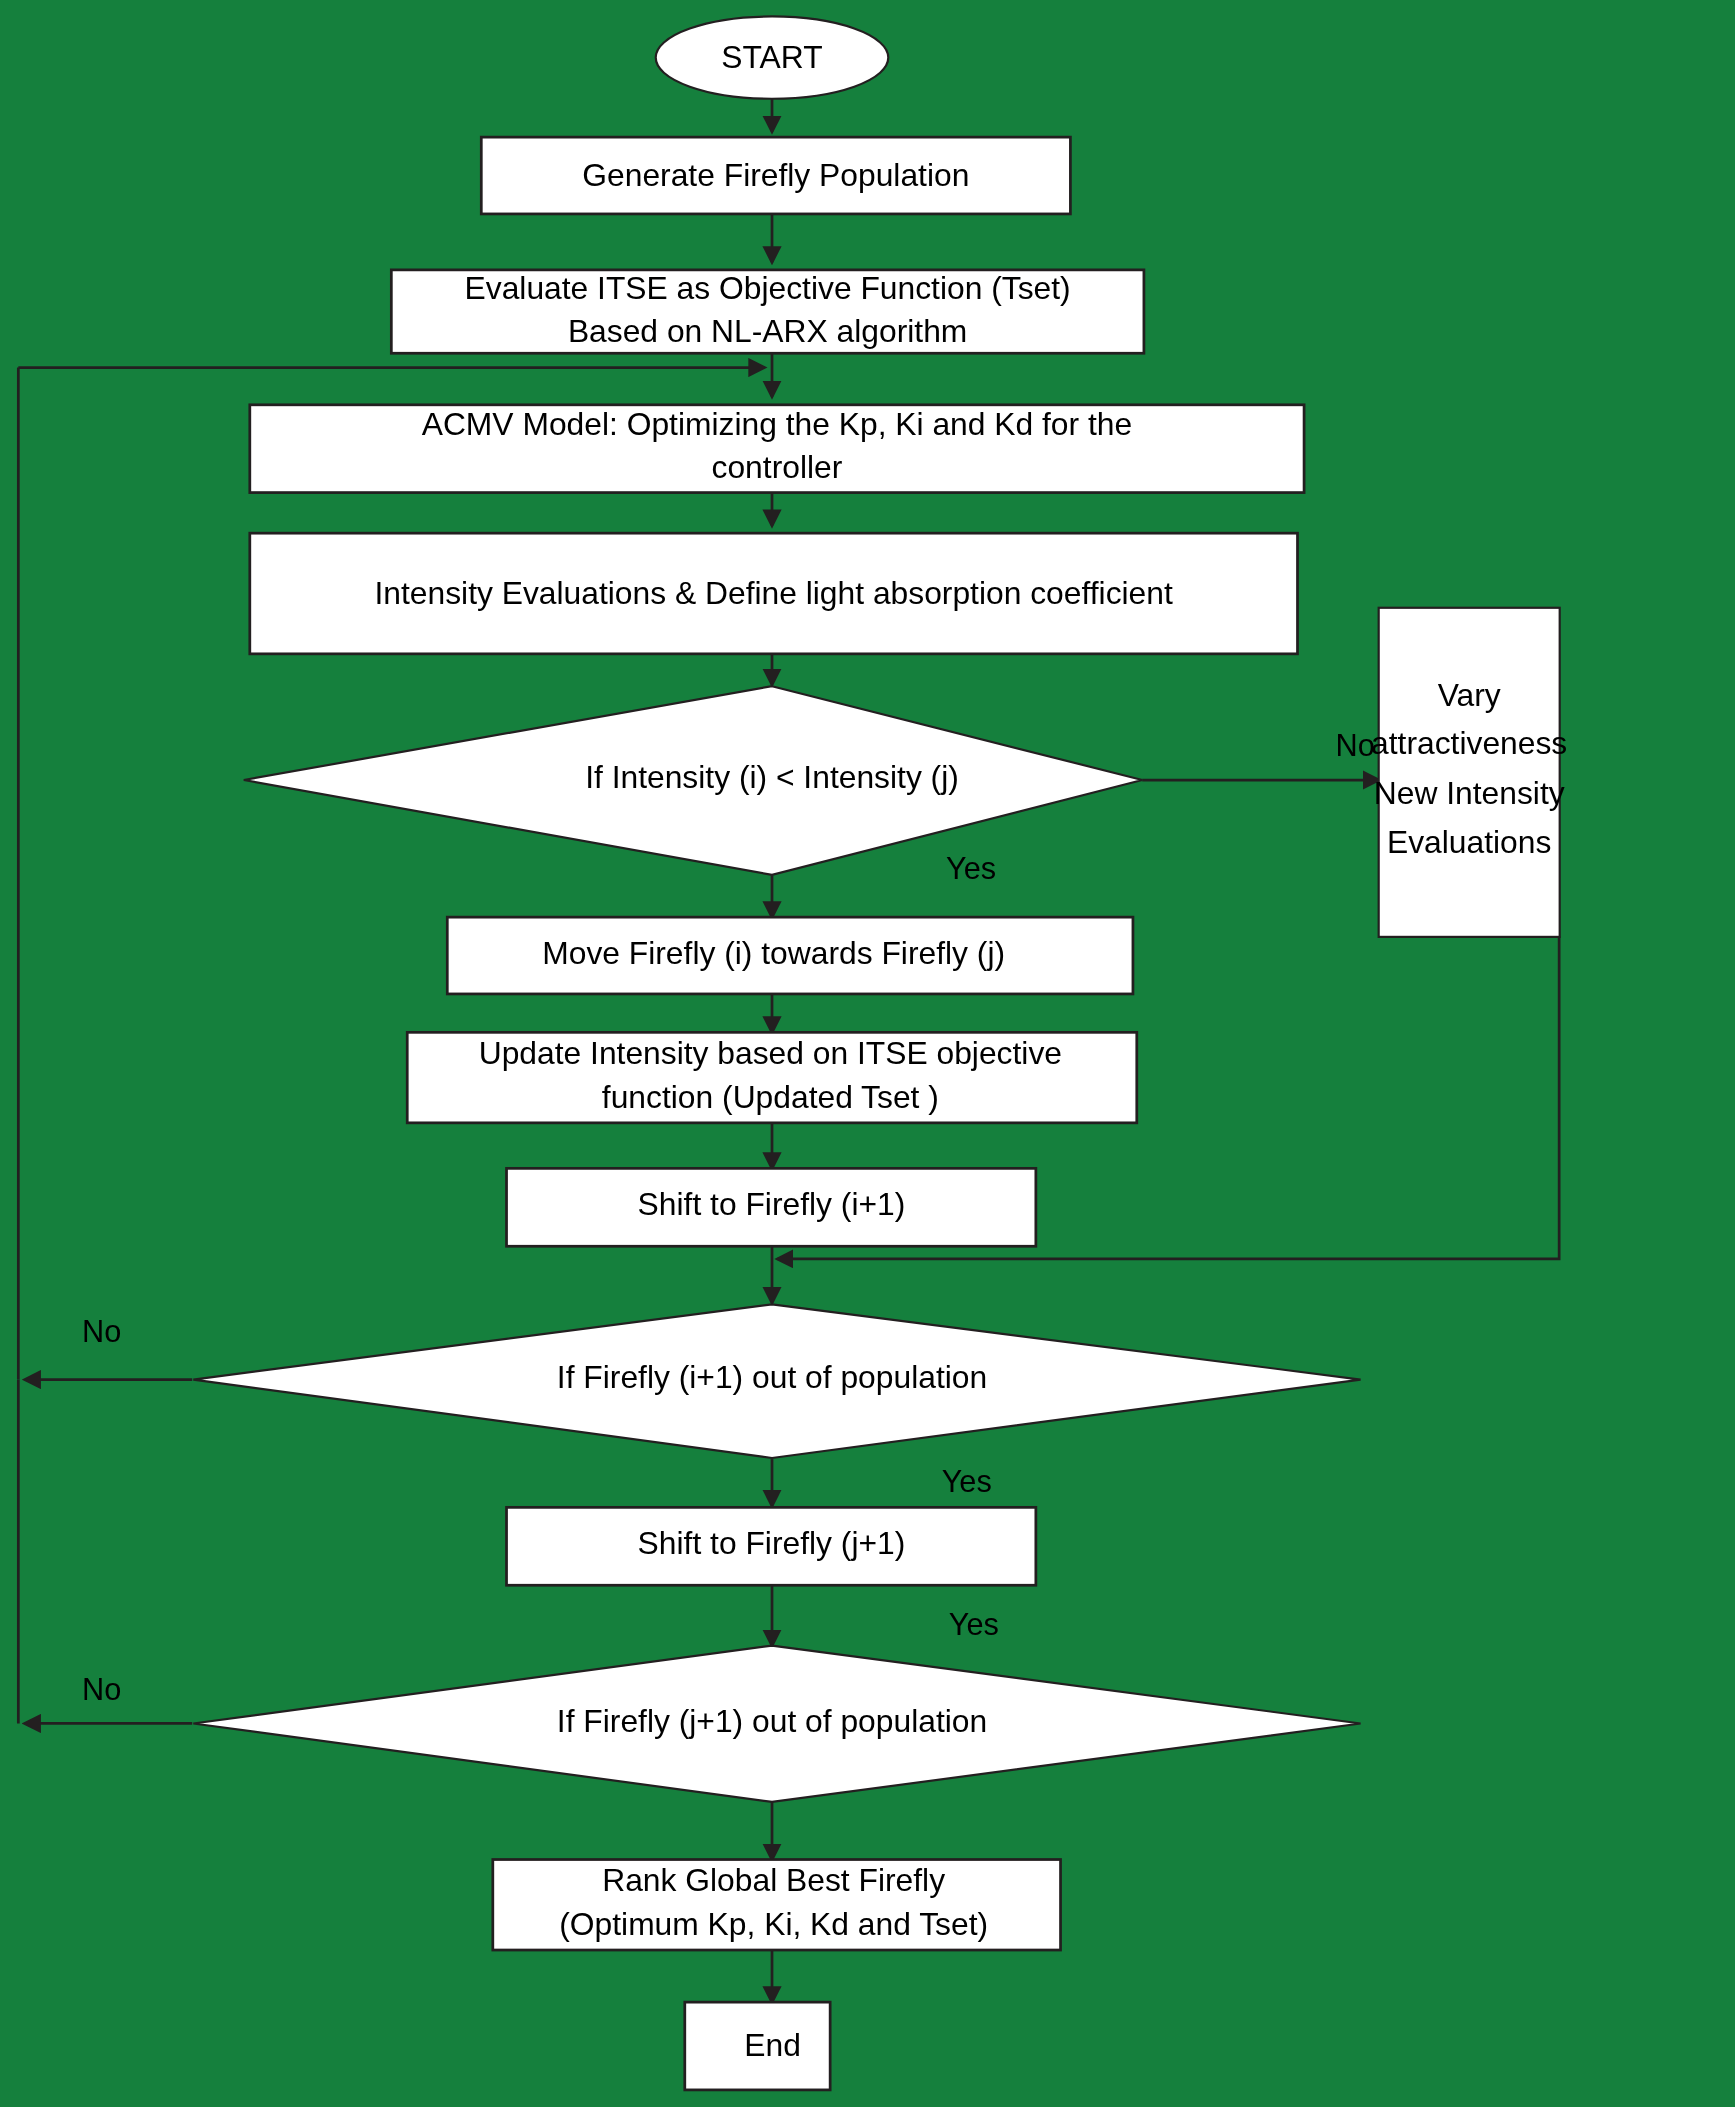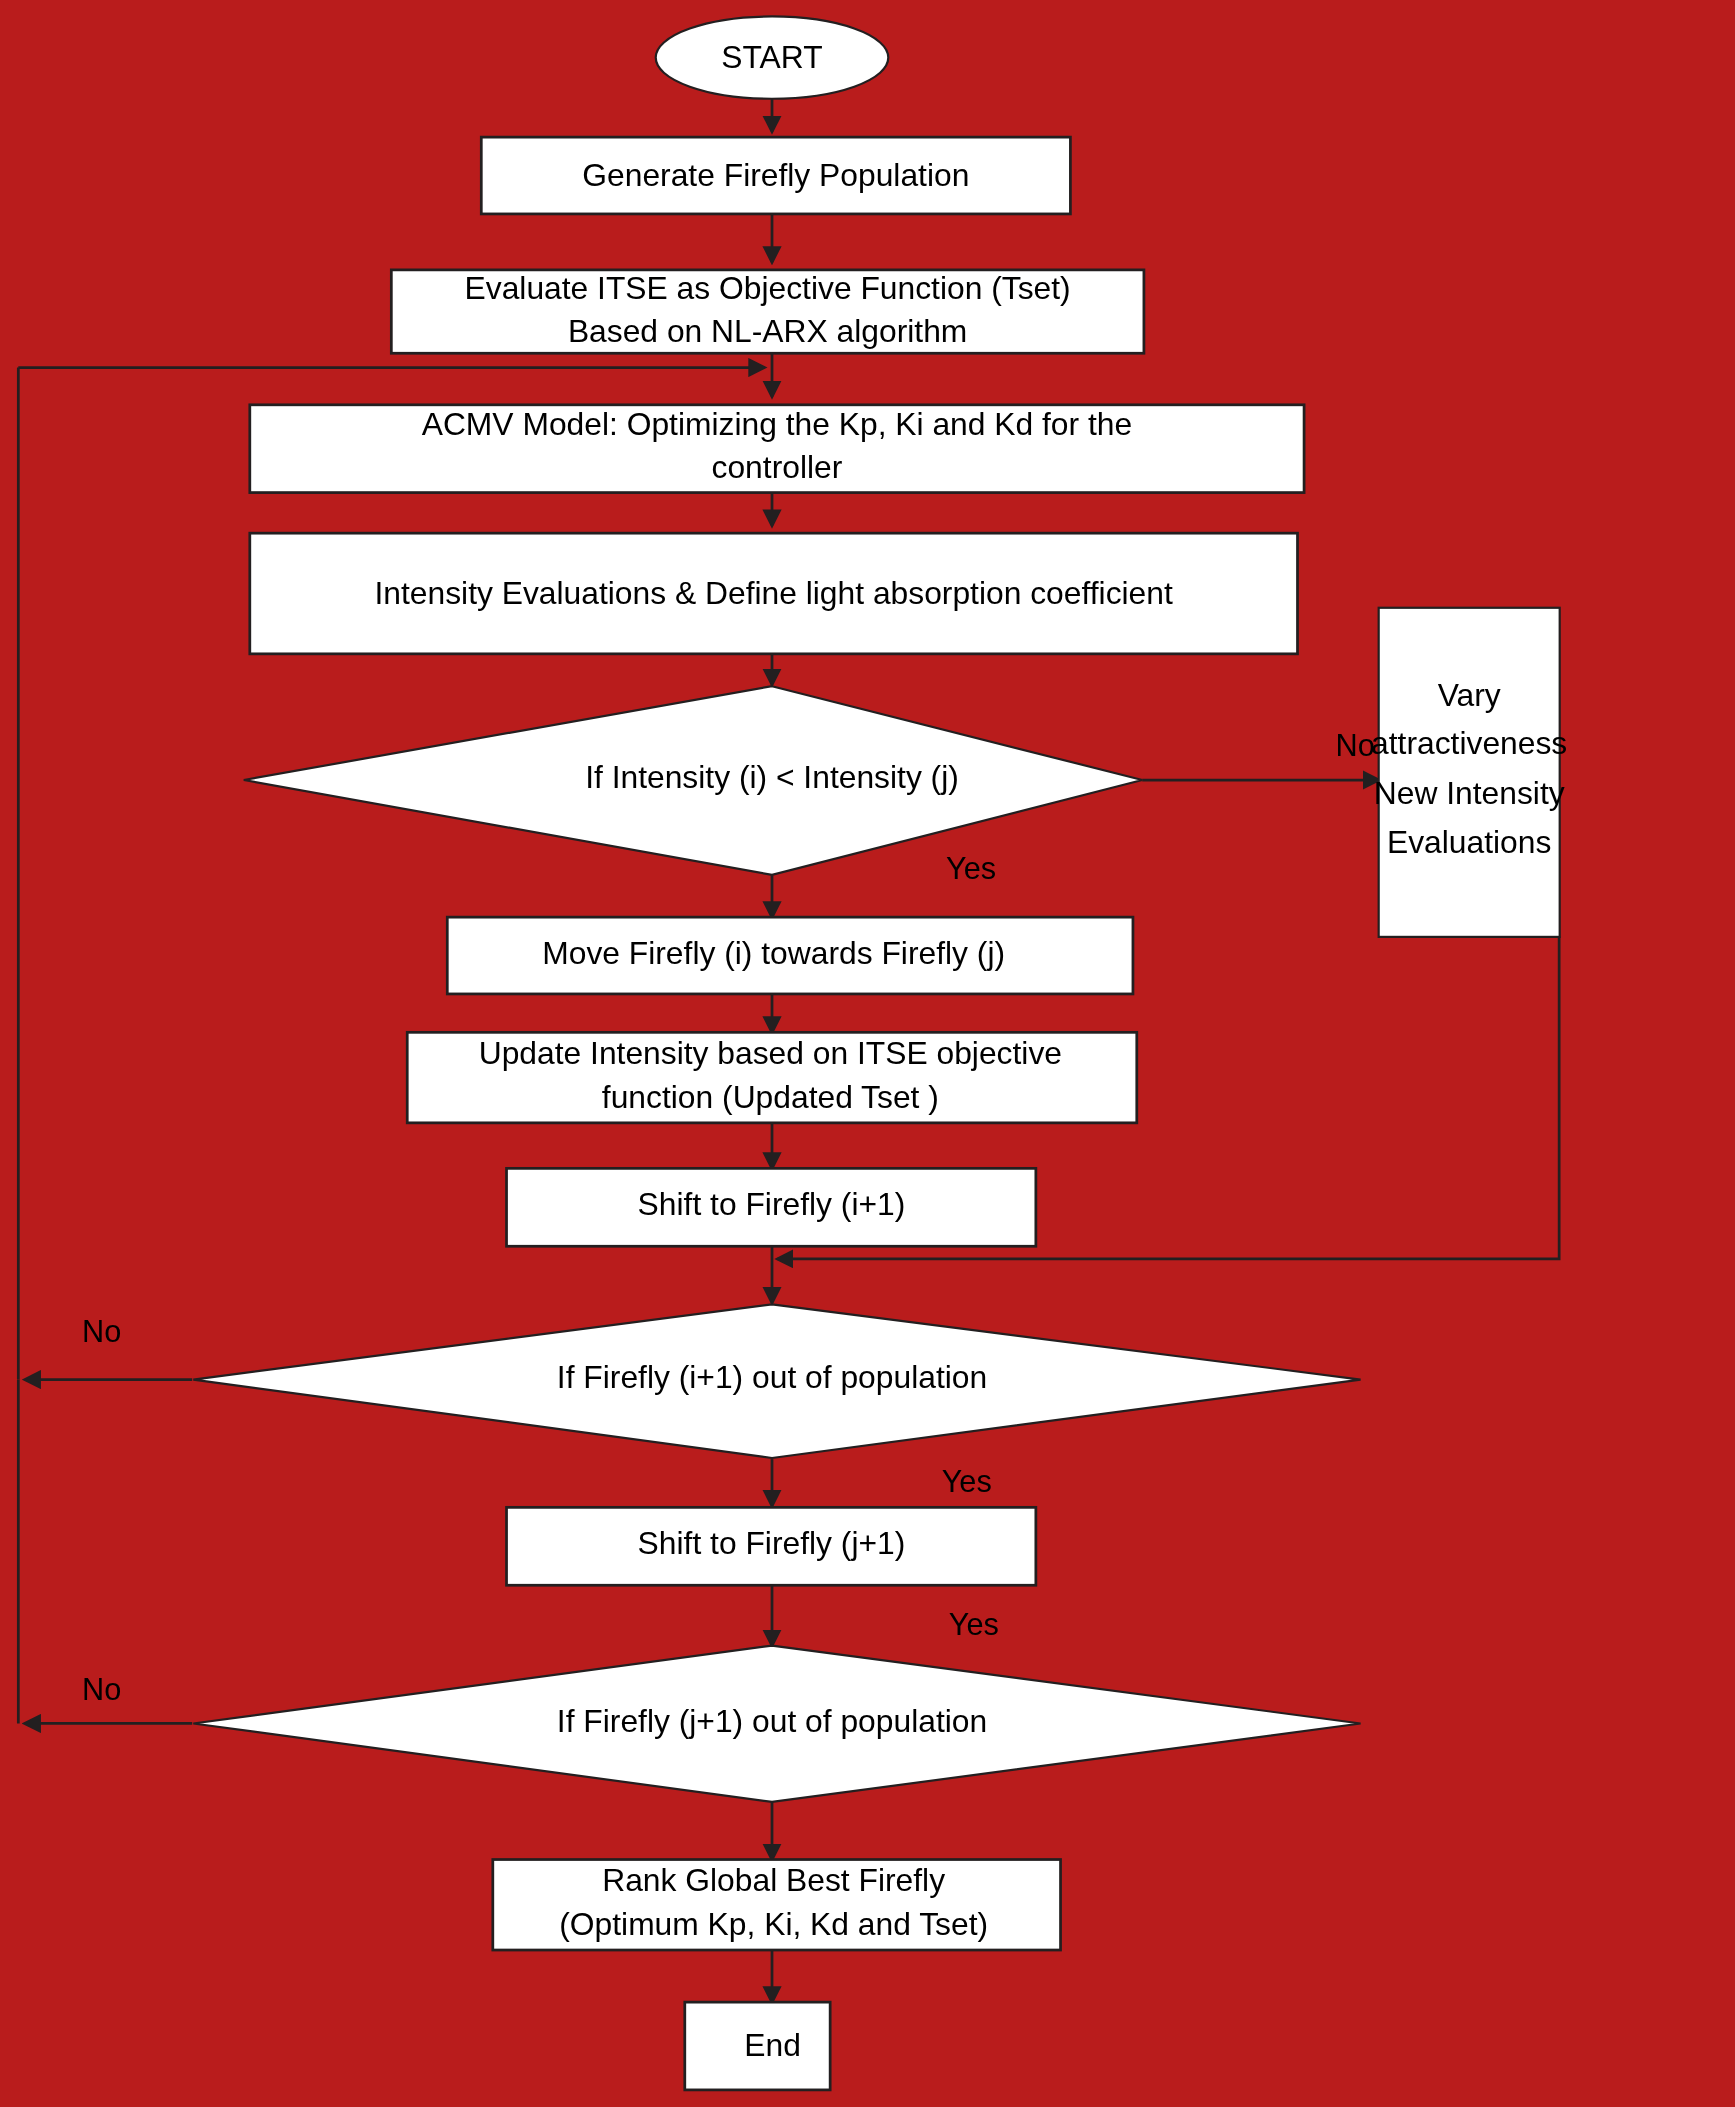--- a/index.html
+++ b/index.html
@@ -4,21 +4,21 @@
 <style>
   html, body {
     margin: 0;
     padding: 0;
     background: #ffffff;
   }
   #page {
     position: relative;
     width: 1736px;
     height: 2108px;
-    background: #b91c1c;
+    background: #15803d;
     font-family: "Liberation Sans", sans-serif;
   }
   svg#flow {
     display: block;
     width: 1736px;
     height: 2108px;
   }
   .shape {
     fill: #ffffff;
     stroke: #231f20;

